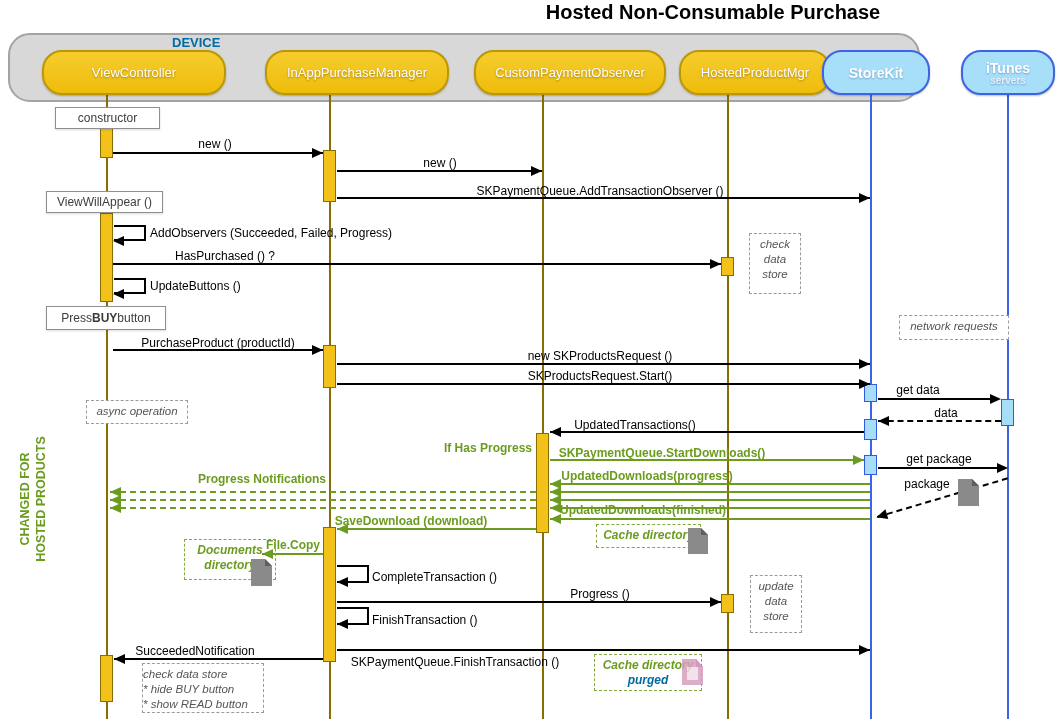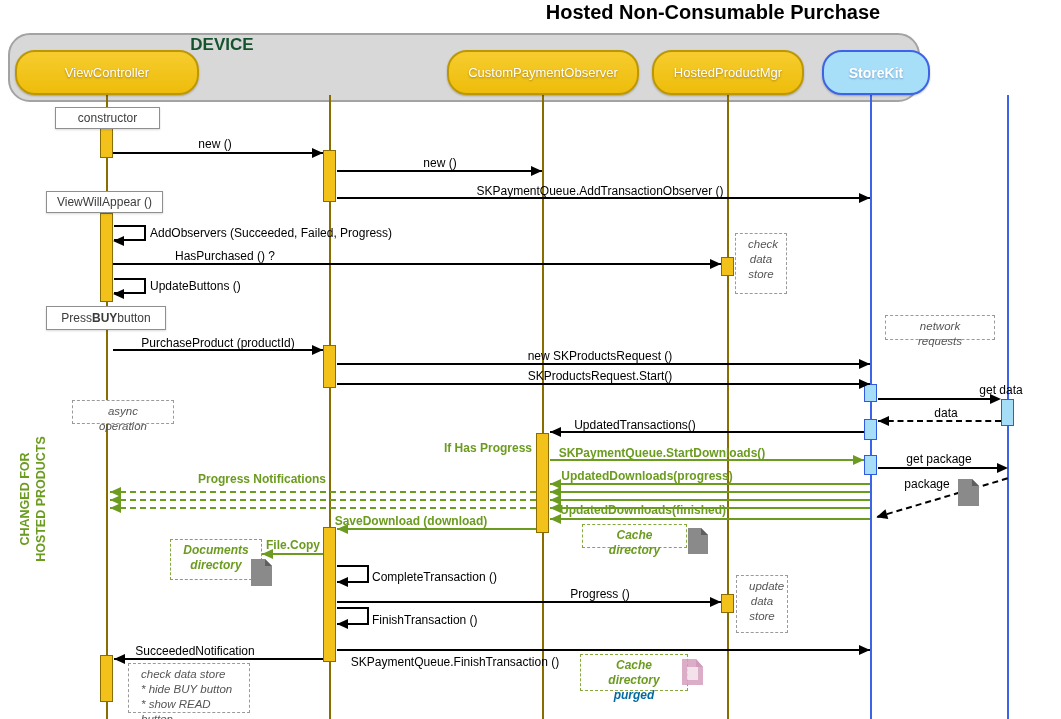--- a/index.html
+++ b/index.html
@@ -2,27 +2,27 @@
 <html><head>
 <meta charset="utf-8">
 <style>
   html,body{margin:0;padding:0;background:#fff;}
   #canvas{position:relative;width:1061px;height:719px;background:#fff;overflow:hidden;
           font-family:"Liberation Sans",sans-serif;}
   .title{position:absolute;left:313px;top:1px;width:800px;text-align:center;
          font-size:20px;font-weight:bold;color:#000;}
   .device{position:absolute;left:8px;top:33px;width:912px;height:69px;background:#D8D8D8;
           border:2px solid #A3A3A3;border-radius:22px;box-sizing:border-box;}
-  .device-label{position:absolute;left:172px;top:35px;width:100px;text-align:center;
-          font-size:17px;font-weight:bold;color:#14532d;}
+  .device-label{position:absolute;left:172px;top:35px;width:100px;
+          font-size:13px;font-weight:bold;color:#0369a1;}
   .head{position:absolute;top:50px;height:45px;border-radius:20px;display:flex;flex-direction:column;
         align-items:center;justify-content:center;color:#fff;font-size:13px;box-sizing:border-box;
         box-shadow:0 1px 2px rgba(0,0,0,.25);white-space:nowrap;}
   .head.gold{background:linear-gradient(#F6CC2E,#EEBD0B);border:2.5px solid #BD9702;
-        text-shadow:0 1px 2px rgba(90,60,0,.5);}
+        text-shadow:0 1px 2px rgba(90,60,0,.5);margin-left:27px;}
   .head.blue{background:#A8DFF8;border:2.5px solid #3D64E8;font-weight:bold;font-size:14px;
         text-shadow:0 1px 2px rgba(30,60,140,.4);}
   .head .sub{font-size:10px;font-weight:bold;color:rgba(255,255,255,.75);line-height:10px;}
   .lifeline{position:absolute;top:95px;height:624px;width:0;border-left:2px solid #8A6D00;}
   .lifeline.blue{border-left-color:#3D64E8;}
   .activation{position:absolute;width:11px;background:#F2C11A;border:1.5px solid #8A6D00;box-sizing:content-box;}
   .activation.blue{background:#A6DEF8;border-color:#2F5BE0;}
   .lblbox{position:absolute;background:#fff;border:1.5px solid #8F8F8F;color:#3C3C3C;font-size:12px;
         display:flex;align-items:center;justify-content:center;white-space:nowrap;padding:0 6px;
         box-sizing:border-box;box-shadow:0 1px 2px rgba(0,0,0,.15);}
@@ -32,21 +32,21 @@
   .ah{position:absolute;width:0;height:0;border-top:5px solid transparent;border-bottom:5px solid transparent;}
   .ah.r{border-left:11px solid #000;}
   .ah.l{border-right:11px solid #000;}
   .ah.green.r{border-left-color:#6B9B1F;}
   .ah.green.l{border-right-color:#6B9B1F;}
   .msg-label{position:absolute;font-size:12px;color:#000;white-space:nowrap;transform:translateX(-50%);}
   .msg-label.green{color:#6B9B1F;font-weight:bold;}
   .msg-label.fixed{transform:none;}
   .selfloop{position:absolute;width:30px;border:2.5px solid #000;border-left:none;box-sizing:content-box;}
   .note{position:absolute;background:#fff;border:1.5px dashed #9A9A9A;color:#555;font-style:italic;
-        font-size:11.5px;text-align:center;line-height:15px;padding:3px 12px;box-sizing:border-box;}
+        font-size:11.5px;text-align:center;line-height:15px;padding:3px 0;box-sizing:border-box;margin-left:14px;}
   .note.left{text-align:left;}
   .note.gnote{border-color:#85A93F;color:#6B9B1F;font-weight:bold;font-size:12px;background:transparent;}
   .purged-line{color:#0369a1;}
   .side-banner{position:absolute;left:-46px;top:482px;width:160px;height:34px;color:#6B9B1F;
         font-weight:bold;font-size:12.5px;line-height:16px;text-align:center;transform:rotate(-90deg);}
   .doc-icon{position:absolute;}
 </style>
 </head>
 <body>
 
@@ -60,28 +60,35 @@
   <div class="lifeline" style="left:106px"></div>
   <div class="lifeline" style="left:329px"></div>
   <div class="lifeline" style="left:542px"></div>
   <div class="lifeline" style="left:727px"></div>
   <div class="lifeline blue" style="left:870px"></div>
   <div class="lifeline blue" style="left:1007px"></div>
 
   <div class="head gold" style="left:15px;width:184px">
     <span>ViewController</span>
     </div>
+  <div class="head gold" style="left:238px;width:184px">
+    <span>InAppPurchaseManager</span>
+    </div>
   <div class="head gold" style="left:447px;width:192px">
     <span>CustomPaymentObserver</span>
     </div>
   <div class="head gold" style="left:652px;width:152px">
     <span>HostedProductMgr</span>
     </div>
   <div class="head blue" style="left:822px;width:108px">
     <span>StoreKit</span>
+    </div>
+  <div class="head blue" style="left:961px;width:94px">
+    <span>iTunes</span>
+    <span class="sub">servers</span>
     </div>
 
   <div class="activation" style="left:100px;top:128px;height:28px"></div>
   <div class="activation" style="left:100px;top:213px;height:87px"></div>
   <div class="activation" style="left:100px;top:655px;height:45px"></div>
   <div class="activation" style="left:323px;top:150px;height:50px"></div>
   <div class="activation" style="left:323px;top:345px;height:41px"></div>
   <div class="activation" style="left:323px;top:527px;height:133px"></div>
   <div class="activation" style="left:536px;top:433px;height:98px"></div>
   <div class="activation" style="left:721px;top:257px;height:17px"></div>
@@ -142,21 +149,21 @@
     <span class="msg-label" style="left:600px;top:349px">new SKProductsRequest ()</span>
     <div class="mline" style="left:337px;top:363px;width:533px"></div>
     <div class="ah r" style="left:859px;top:359px"></div>
   </div>
   <div>
     <span class="msg-label" style="left:600px;top:369px">SKProductsRequest.Start()</span>
     <div class="mline" style="left:337px;top:383px;width:533px"></div>
     <div class="ah r" style="left:859px;top:379px"></div>
   </div>
   <div>
-    <span class="msg-label" style="left:1001px;top:383px">get data</span>
+    <span class="msg-label" style="left:918px;top:383px">get data</span>
     <div class="mline" style="left:878px;top:398px;width:112px"></div>
     <div class="ah r" style="left:990px;top:394px"></div>
   </div>
   <div>
     <span class="msg-label" style="left:946px;top:406px">data</span>
     <div class="mline dashed" style="left:878px;top:420px;width:123px"></div>
     <div class="ah l" style="left:878px;top:416px"></div>
   </div>
   <div>
     <span class="msg-label" style="left:635px;top:418px">UpdatedTransactions()</span>

